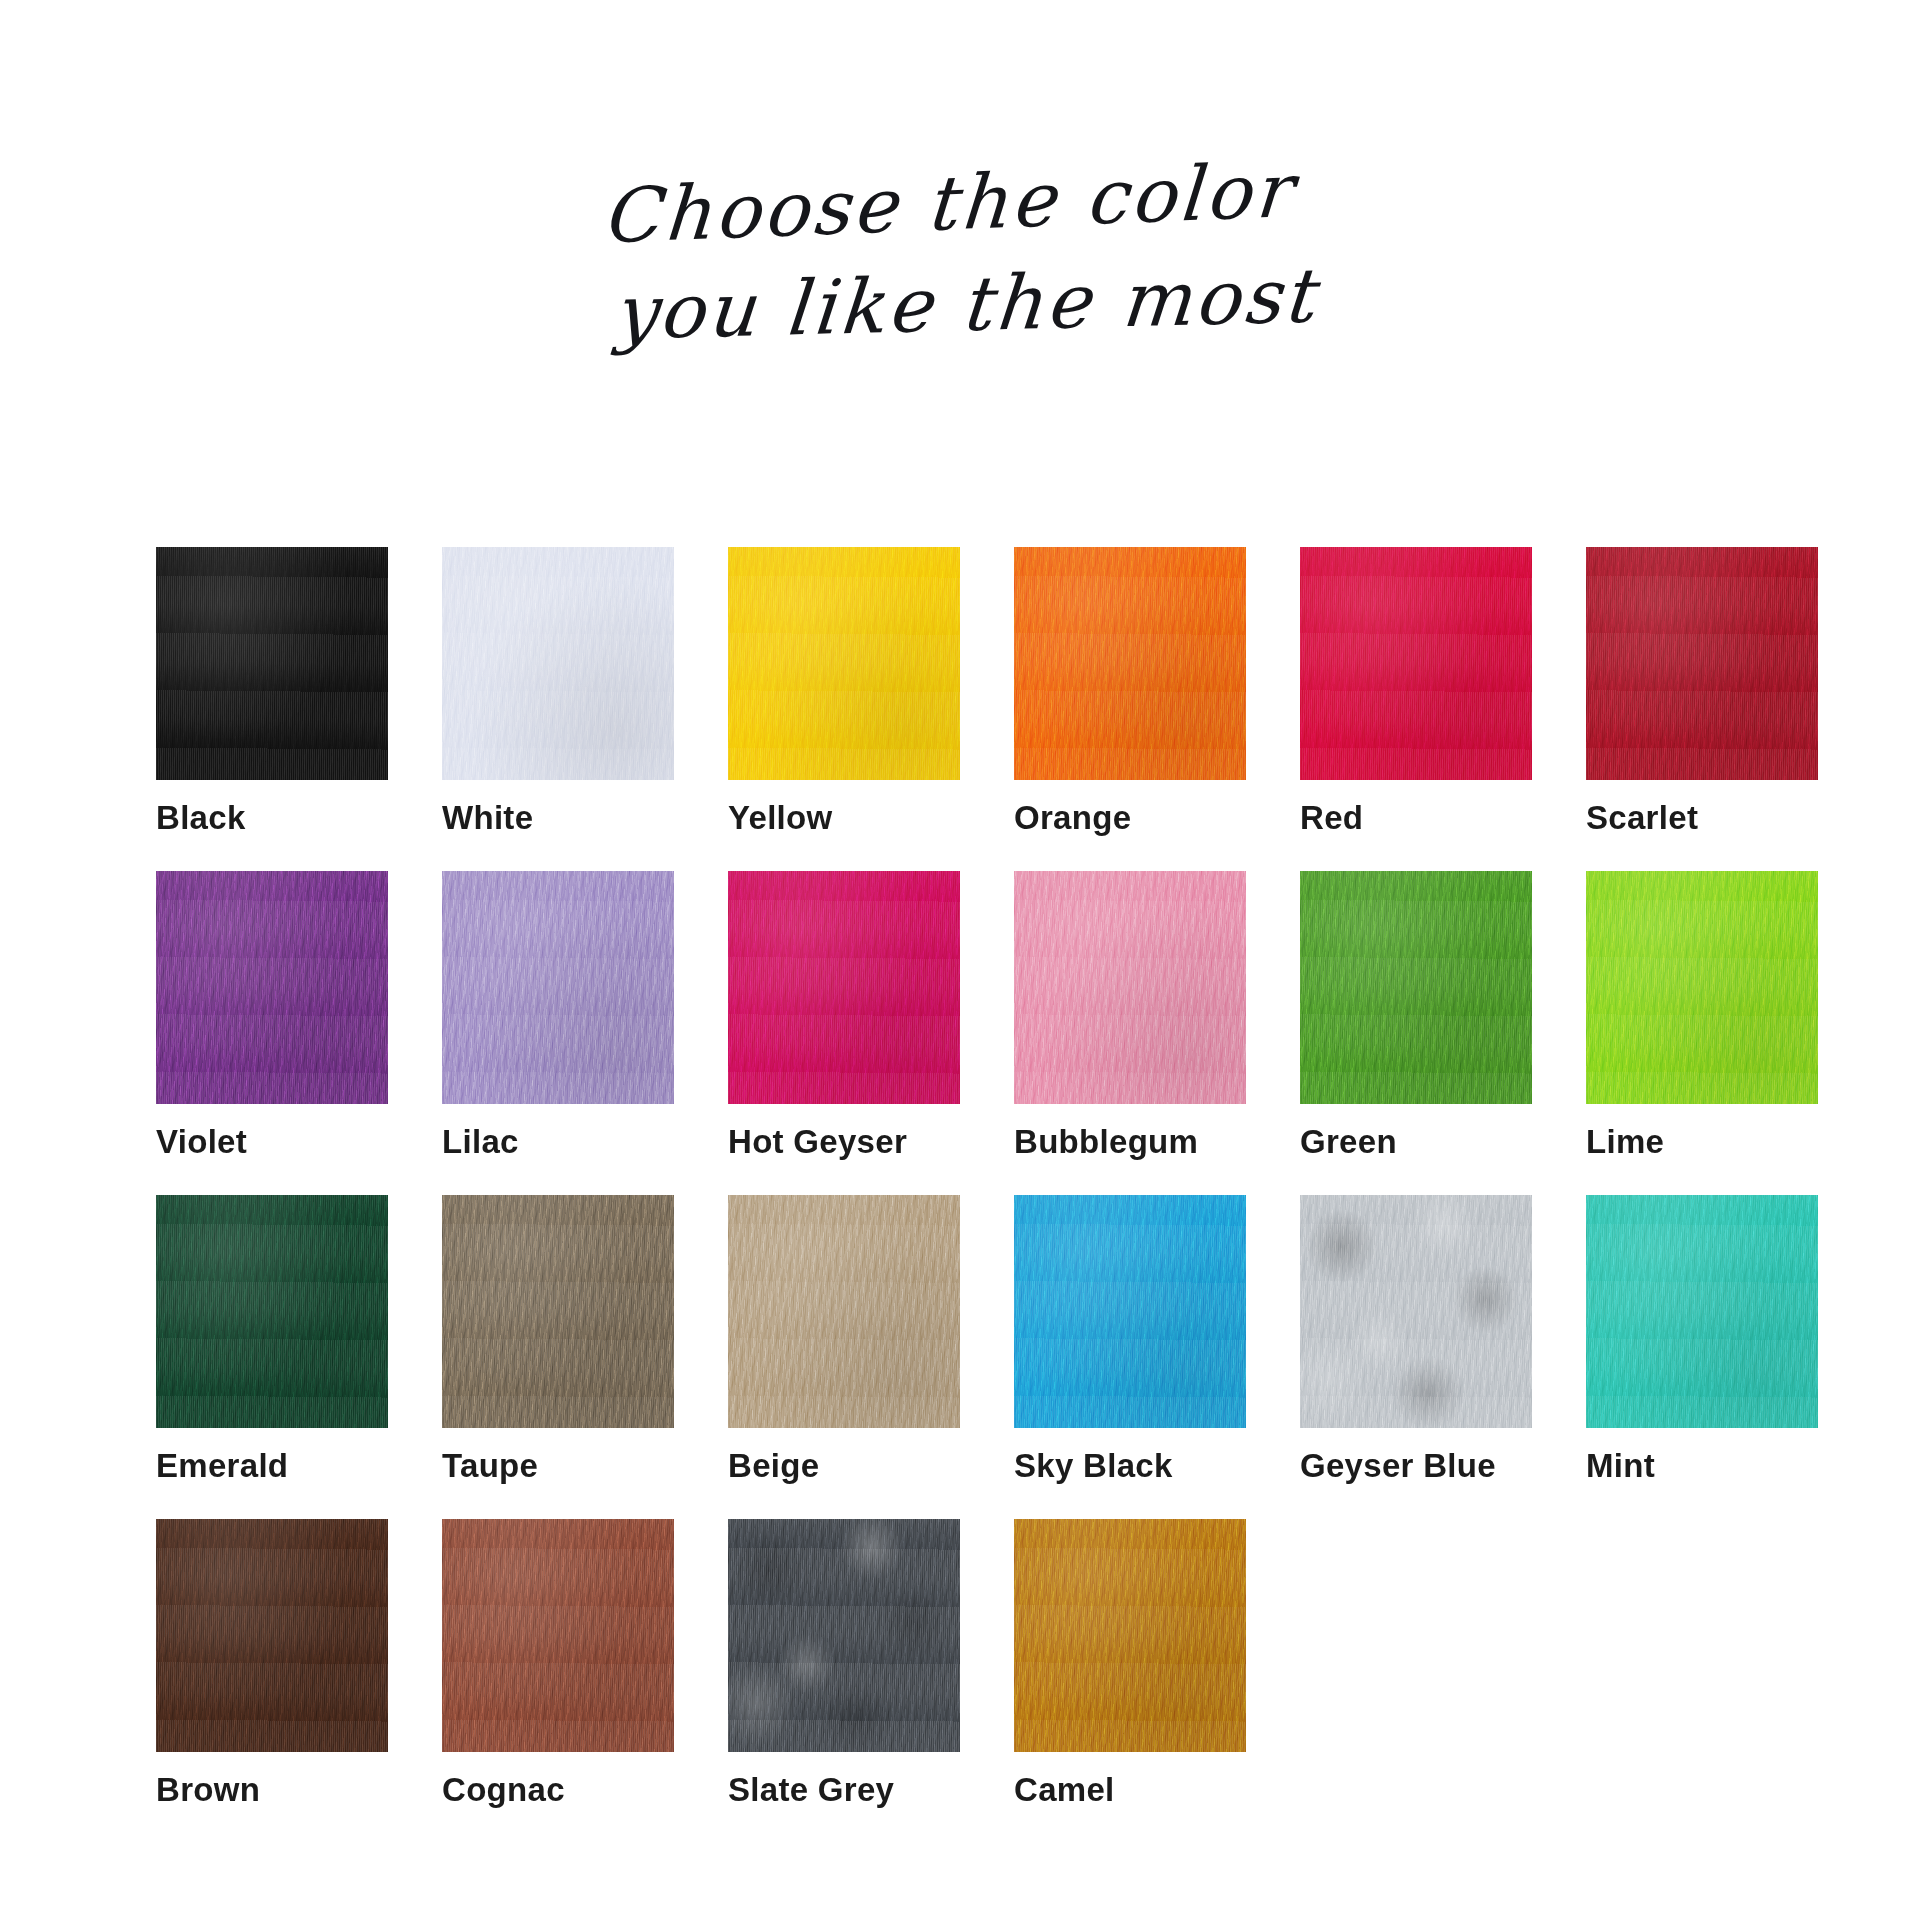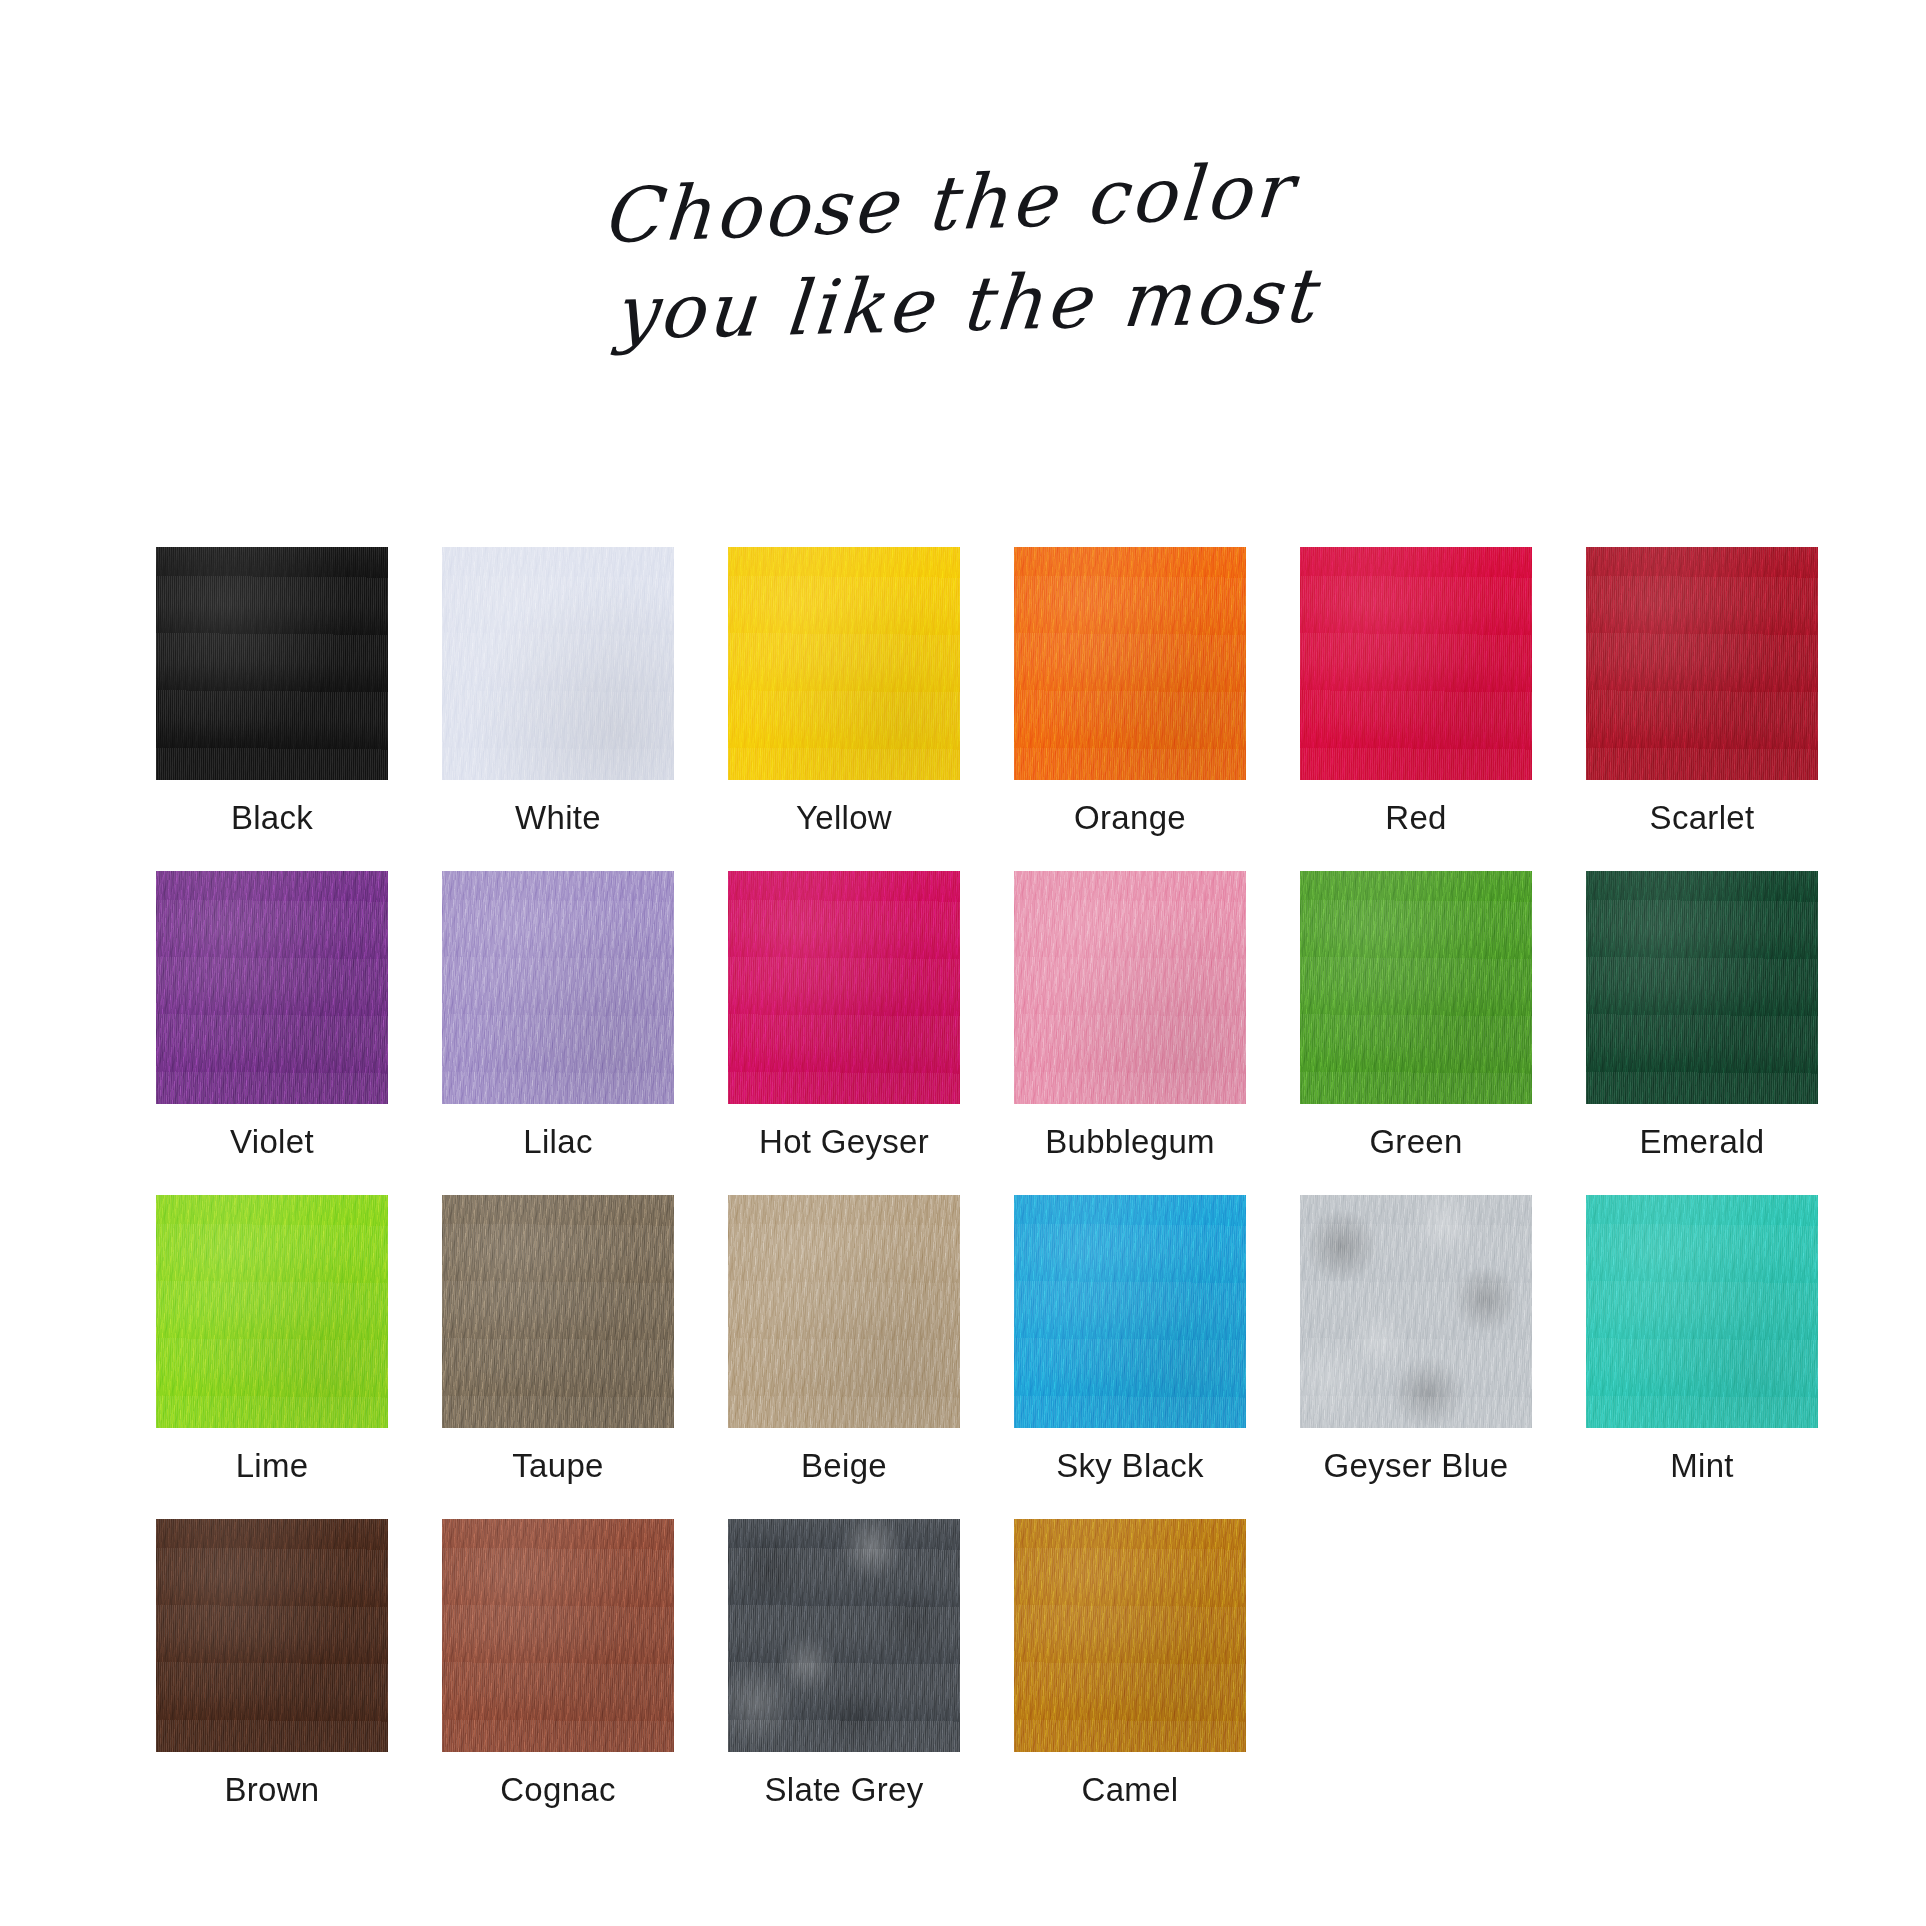--- a/index.html
+++ b/index.html
@@ -112,24 +112,24 @@
       radial-gradient(circle at 18% 22%, rgba(0,0,0,0.22), rgba(0,0,0,0) 14%),
       radial-gradient(circle at 62% 12%, rgba(255,255,255,0.25), rgba(255,255,255,0) 13%),
       radial-gradient(circle at 80% 45%, rgba(0,0,0,0.20), rgba(0,0,0,0) 15%),
       radial-gradient(circle at 34% 62%, rgba(255,255,255,0.22), rgba(255,255,255,0) 14%),
       radial-gradient(circle at 55% 85%, rgba(0,0,0,0.18), rgba(0,0,0,0) 16%),
       radial-gradient(circle at 12% 80%, rgba(255,255,255,0.18), rgba(255,255,255,0) 15%);
   }
 
   .label {
     margin-top: 21px;
-    text-align: center;
+    text-align: left;
     font-family: "Liberation Sans", sans-serif;
     font-size: 33px;
-    font-weight: 400;
+    font-weight: 700;
     color: #1b1b1b;
     letter-spacing: 0.3px;
     white-space: nowrap;
     line-height: 1.0;
   }
 </style>
 </head>
 <body style="background-color: rgb(255, 255, 255);">
 
 <div id="heading">
@@ -176,28 +176,28 @@
     </div>
     <div class="cell">
       <div class="swatch" style="background-color: rgb(232, 148, 176);"></div>
       <div class="label">Bubblegum</div>
     </div>
     <div class="cell">
       <div class="swatch" style="background-color: rgb(77, 156, 40);"></div>
       <div class="label">Green</div>
     </div>
     <div class="cell">
+      <div class="swatch" style="background-color: rgb(140, 214, 30);"></div>
+      <div class="label">Lime</div>
+    </div>
+    <div class="cell">
       <div class="swatch" style="background-color: rgb(20, 69, 46);"></div>
       <div class="label">Emerald</div>
     </div>
     <div class="cell">
-      <div class="swatch" style="background-color: rgb(140, 214, 30);"></div>
-      <div class="label">Lime</div>
-    </div>
-    <div class="cell">
       <div class="swatch" style="background-color: rgb(124, 110, 90);"></div>
       <div class="label">Taupe</div>
     </div>
     <div class="cell">
       <div class="swatch" style="background-color: rgb(183, 163, 134);"></div>
       <div class="label">Beige</div>
     </div>
     <div class="cell">
       <div class="swatch" style="background-color: rgb(31, 163, 216);"></div>
       <div class="label">Sky Black</div>

